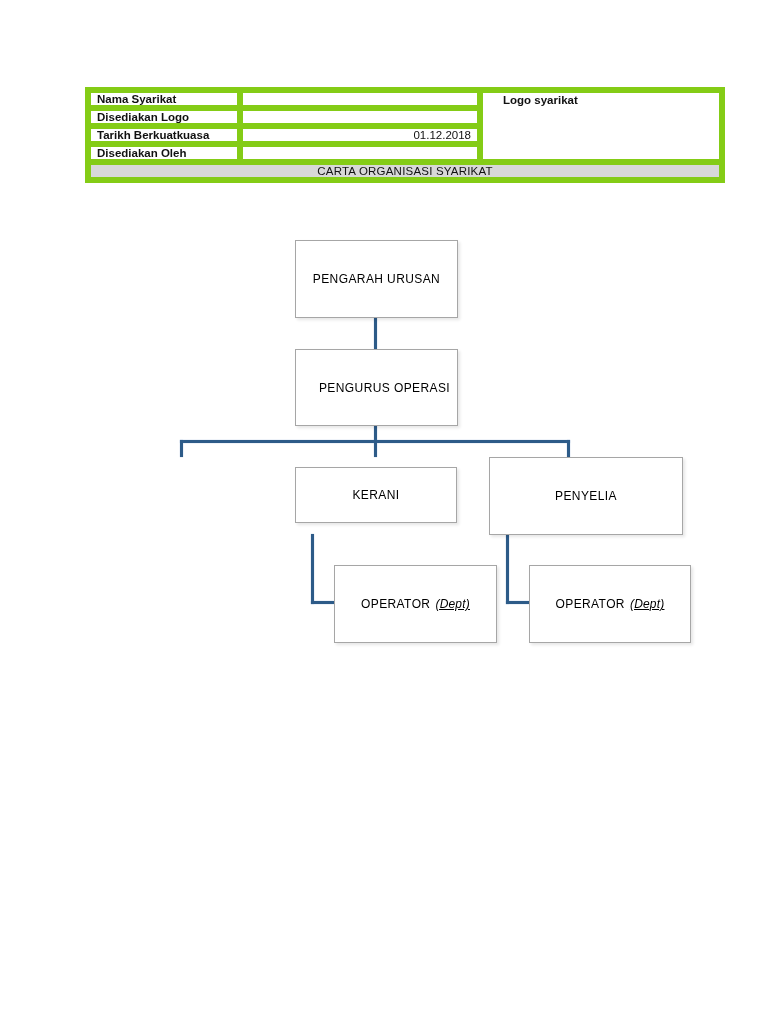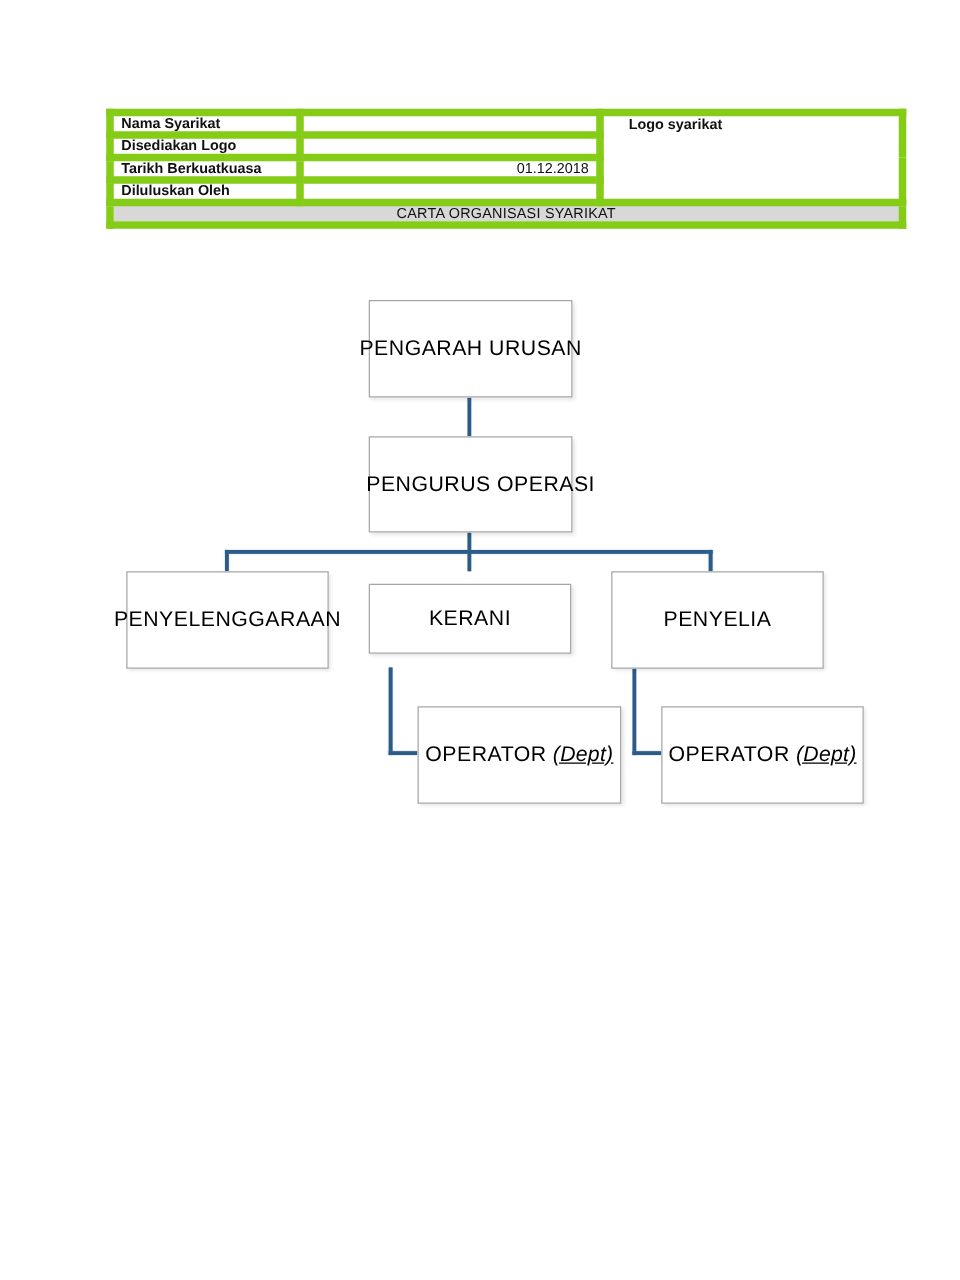--- a/index.html
+++ b/index.html
@@ -58,40 +58,40 @@
 
   
   .org-box {
     position: absolute;
     background: #ffffff;
     border: 1.5px solid var(--box-border);
     box-shadow: 2px 2px 3px rgba(0,0,0,0.10);
     display: flex;
     align-items: center;
     justify-content: center;
-    font-size: 17px;
+    font-size: 12px;
     letter-spacing: 0.4px;
     white-space: nowrap;
     color: #000;
   }
   .org-box .suffix { font-style: italic; margin-left: 5px; letter-spacing: 0.2px; text-decoration: underline; }
 
   .conn {
     position: absolute;
     background: var(--conn-color);
     box-shadow: 0 0 1px rgba(79,129,189,0.9);
   }
   .conn.v { width: 3px; }
   .conn.h { height: 3px; }
 
   #b-pengarah   { left: 295px; top: 240px; width: 163px; height: 78px; }
   #b-pengurus   { left: 295px; top: 349px; width: 163px; height: 77px; padding-left: 16px; }
   #b-penyelenggaraan { left: 101px; top: 457px; width: 162px; height: 78px; }
   #b-kerani     { left: 295px; top: 467px; width: 162px; height: 56px; }
-  #b-penyelia   { left: 489px; top: 457px; width: 170px; height: 78px; }
+  #b-penyelia   { left: 489px; top: 457px; width: 194px; height: 78px; }
   #b-op-kerani  { left: 334px; top: 565px; width: 163px; height: 78px; }
   #b-op-penyelia{ left: 529px; top: 565px; width: 162px; height: 78px; }
 
   #c-v1      { left: 374px; top: 318px; height: 31px; }
   #c-v2      { left: 374px; top: 426px; height: 16px; }
   #c-h1      { left: 180px; top: 440px; width: 390px; }
   #c-d-left  { left: 180px; top: 440px; height: 17px; }
   #c-d-mid   { left: 374px; top: 440px; height: 17px; }
   #c-d-right { left: 567px; top: 440px; height: 17px; }
   #c-el-v    { left: 311px; top: 534px; height: 70px; }
@@ -113,21 +113,21 @@
     </tr>
     <tr>
       <td class="lbl">Disediakan Logo</td>
       <td class="val"></td>
     </tr>
     <tr>
       <td class="lbl">Tarikh Berkuatkuasa</td>
       <td class="val">01.12.2018</td>
     </tr>
     <tr>
-      <td class="lbl">Diluluskan Oleh</td>
+      <td class="lbl">Disediakan Oleh</td>
       <td class="val"></td>
     </tr>
     <tr class="title-row">
       <td colspan="3">CARTA ORGANISASI SYARIKAT</td>
     </tr>
   </tbody>
     </table>
 
   <div class="conn v" id="c-v1"></div>
   <div class="conn v" id="c-v2"></div>
@@ -139,23 +139,20 @@
   <div class="conn h" id="c-el-h"></div>
   <div class="conn v" id="c-er-v"></div>
   <div class="conn h" id="c-er-h"></div>
 
   <div class="org-box" id="b-pengarah">
     <span>PENGARAH URUSAN</span>
   </div>
   <div class="org-box" id="b-pengurus">
     <span>PENGURUS OPERASI</span>
   </div>
-  <div class="org-box" id="b-penyelenggaraan">
-    <span>PENYELENGGARAAN</span>
-  </div>
   <div class="org-box" id="b-kerani">
     <span>KERANI</span>
   </div>
   <div class="org-box" id="b-penyelia">
     <span>PENYELIA</span>
   </div>
   <div class="org-box" id="b-op-kerani">
     <span>OPERATOR</span>
     <span class="suffix">(Dept)</span>
   </div>

